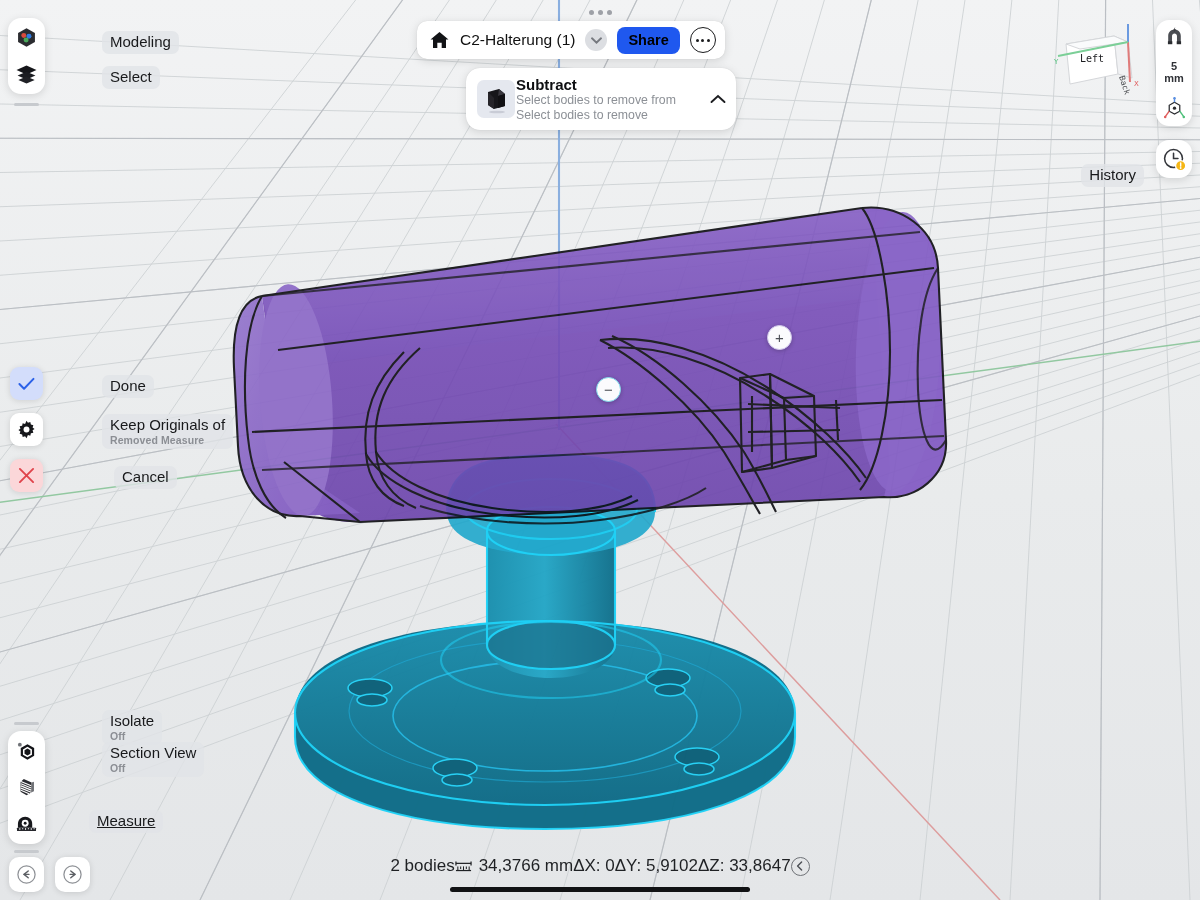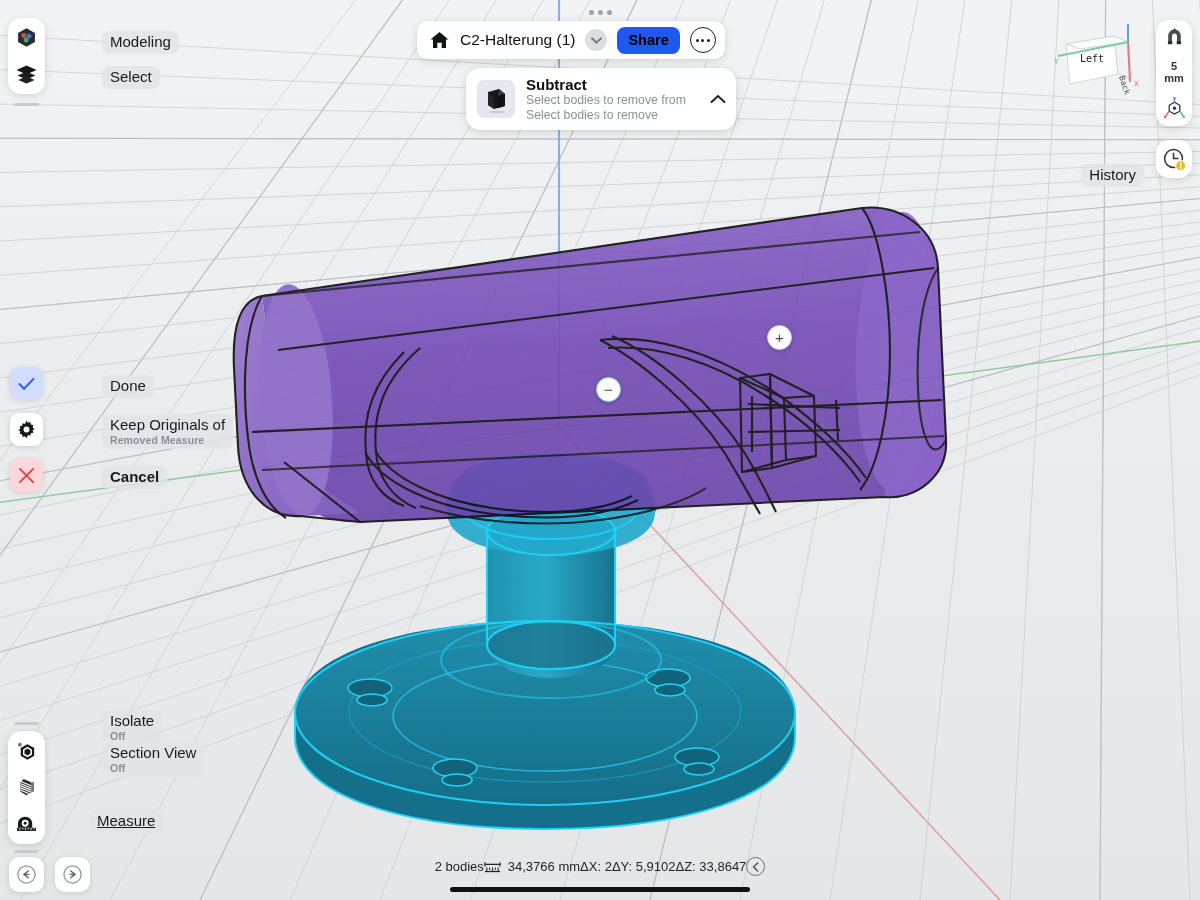--- a/index.html
+++ b/index.html
@@ -92,21 +92,21 @@
   }
   #multitask i { width: 5px; height: 5px; border-radius: 50%; background: #9ea1a7; display:block; }
 
   
   #op-card {
     position: absolute; left: 466px; top: 68px;
     width: 270px; height: 62px;
     border-radius: 14px;
     display: flex; align-items: center;
     padding: 0 10px 0 11px;
-    gap: 11px;
+    gap: 1px;
   }
   #op-thumb {
     width: 38px; height: 38px; border-radius: 7px;
     background: #e5e8ef;
     flex: 0 0 38px;
     position: relative; overflow: hidden;
   }
   #op-text { flex: 1 1 auto; min-width: 0; }
   #op-title { font-size: 15px; font-weight: 700; color: #0e0f11; line-height: 17px; }
   .op-line { font-size: 12.3px; color: #8c9096; line-height: 14.5px; }
@@ -164,21 +164,21 @@
     display: flex; align-items: center; justify-content: center;
     color: #4b4e54; font-size: 15px; line-height: 1;
   }
   #badge-plus  { left: 767px; top: 325px; border-color: #cfc6ea; }
   #badge-minus { left: 596px; top: 377px; }
 
   
   #statusbar {
     position: absolute; left: 0; right: 0; bottom: 24px;
     display: flex; align-items: center; justify-content: center;
-    font-size: 13px; color: #1f2124;
+    font-size: 17px; color: #1f2124;
     pointer-events: none;
   }
   #statusbar > * { pointer-events: auto; }
   #status-measure { display: flex; align-items: center; gap: 7px; }
   .delta { white-space: nowrap; }
   #status-collapse {
     width: 19px; height: 19px; border-radius: 50%;
     border: 1.2px solid #6f7277;
     display: flex; align-items: center; justify-content: center;
     color: #4b4e53; font-size: 10px;
@@ -485,21 +485,21 @@
   <span class="pill-label" style="position:absolute;left:56px;top:414px;">
     <span>Keep Originals of</span>
     <span class="pill-sub">Removed Measure</span>
   </span>
 
   <div class="tile red" style="position:absolute;left:10px;top:459px;">
     <svg width="17" height="17" viewBox="0 0 18 18">
         <path d="M2 2 L16 16 M16 2 L2 16" fill="none" stroke="#e0434b" stroke-width="2" stroke-linecap="round"></path>
       </svg>
   </div>
-  <span class="pill-label" style="position:absolute;left:56px;top:466px;font-weight:bold;">Cancel</span>
+  <span class="pill-label" style="position:absolute;left:68px;top:466px;">Cancel</span>
 
   <div class="grabber" style="top:722px;"></div>
   <div class="rail-group" style="top:731px;height:113px;">
     <div class="tile">
       <svg width="22" height="22" viewBox="0 0 24 24">
         <path d="M12.5 4.5 L19.8 8.8 V17.3 L12.5 21.6 L5.2 17.3 V8.8 Z" fill="#131418"></path>
         <path d="M12.5 7.4 L17.4 10.3 V16 L12.5 18.9 L7.6 16 V10.3 Z" fill="#fff"></path>
         <path d="M12.5 9.4 L15.7 11.3 V15 L12.5 16.9 L9.3 15 V11.3 Z" fill="#131418"></path>
         <circle cx="4.2" cy="5.1" r="2.1" fill="#6f7277"></circle>
       </svg>
@@ -629,21 +629,21 @@
               <path d="M6 6.4 V9.2"></path>
               <path d="M9 6.4 V10.6"></path>
             <path d="M12 6.4 V9.2"></path>
               <path d="M15 6.4 V10.6"></path>
           </g>
           <path d="M1 10.8 H17" stroke="#1f2124" stroke-width="1.3"></path>
         </svg>
       </span>
       <span>34,3766 mm</span>
     </span>
-    <span class="delta">ΔX: 2</span>
+    <span class="delta">ΔX: 0</span>
     <span class="delta">ΔY: 5,9102</span>
     <span class="delta">ΔZ: 33,8647</span>
     <span id="status-collapse">
       <svg width="8" height="10" viewBox="0 0 8 10">
           <path d="M5.6 1 L1.6 5 L5.6 9" fill="none" stroke="#4b4e53" stroke-width="1.4" stroke-linecap="round" stroke-linejoin="round"></path>
         </svg>
     </span>
   </div>
 
   <div id="home-indicator"></div>

